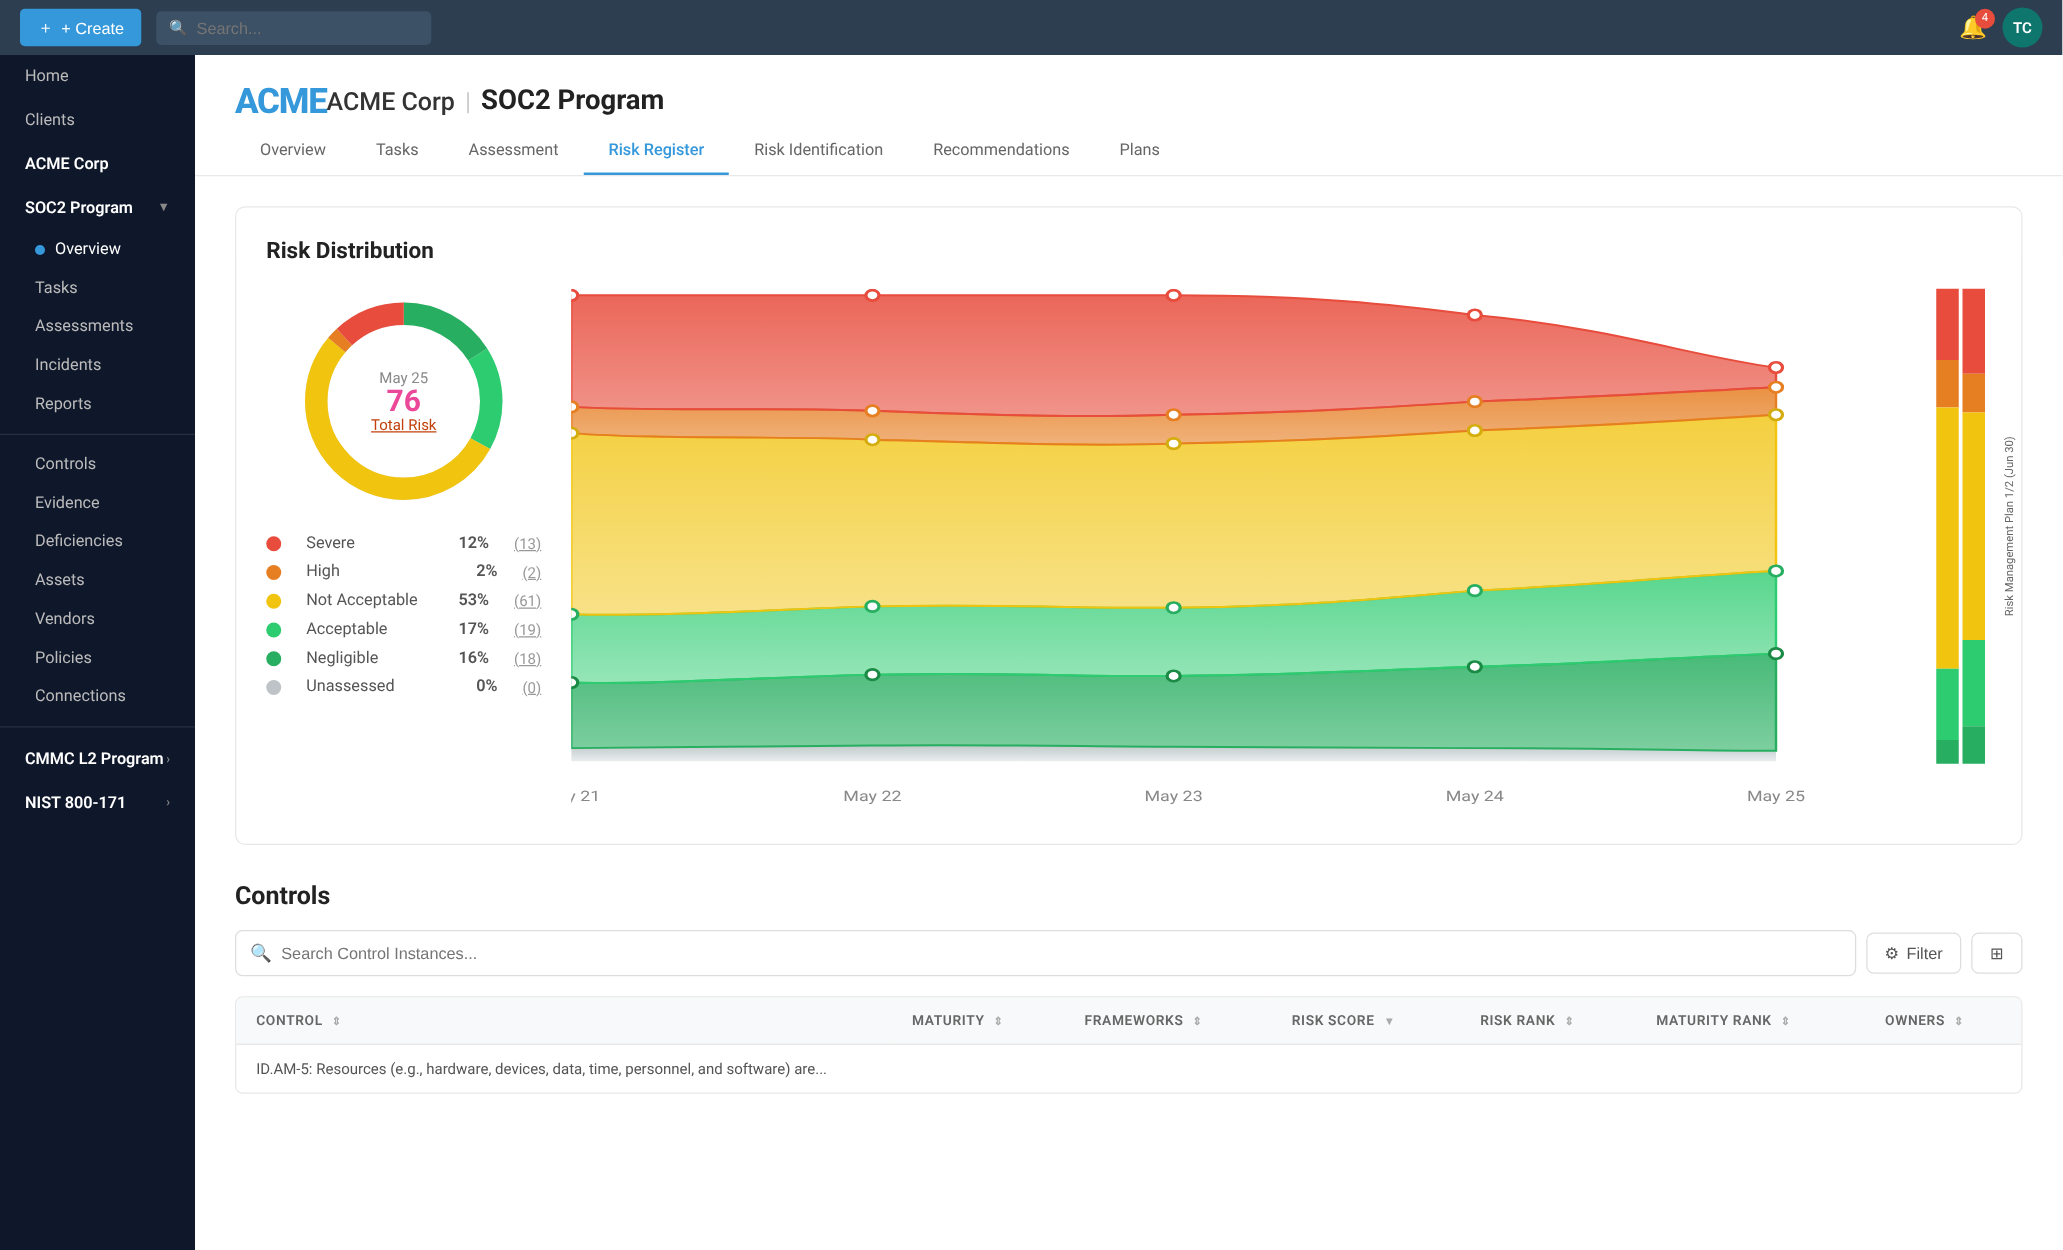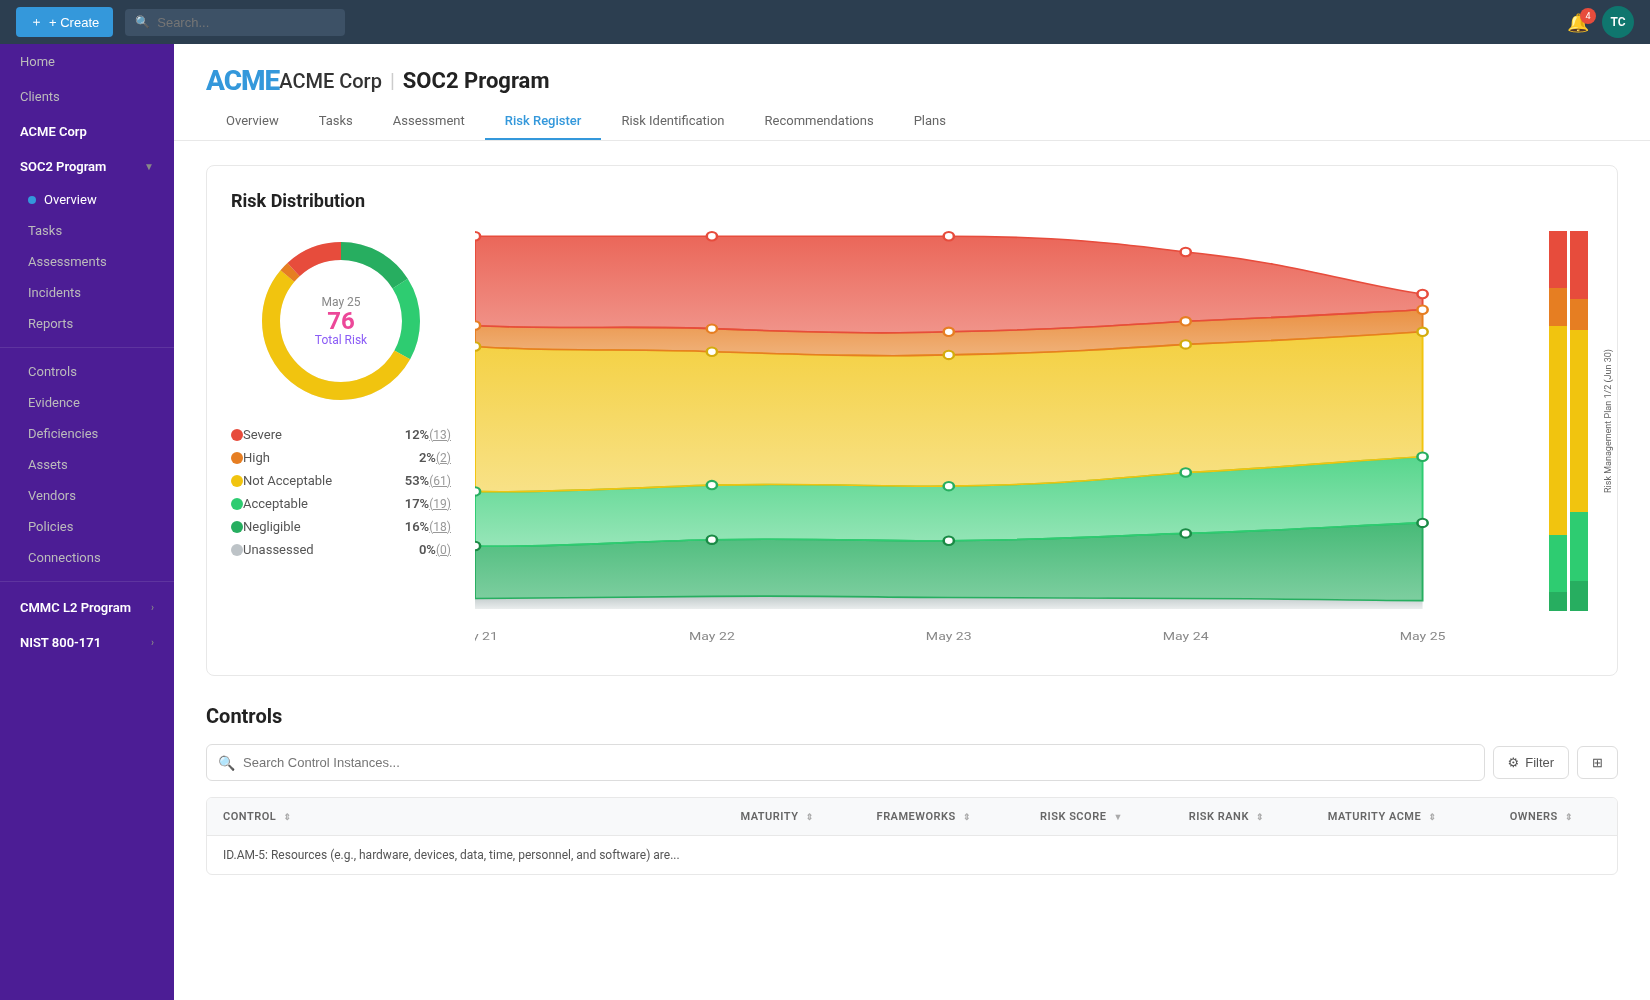--- a/index.html
+++ b/index.html
@@ -45,22 +45,22 @@
     .bell-wrap { position: relative; cursor: pointer; }
     .bell-icon { color: #aaa; font-size: 18px; }
     .bell-badge { position: absolute; top: -4px; right: -6px; background: #e74c3c; color: white; font-size: 9px; border-radius: 50%; width: 16px; height: 16px; display: flex; align-items: center; justify-content: center; }
     .avatar { background: #0f766e; color: white; border-radius: 50%; width: 32px; height: 32px; display: flex; align-items: center; justify-content: center; font-size: 12px; font-weight: 600; cursor: pointer; }
 
     
     .layout { display: flex; flex: 1; overflow: hidden; }
 
     
     .sidebar {
-      width: 174px;
-      background: #4c1d95;
+      width: 156px;
+      background: #0f172a;
       color: #ccc;
       flex-shrink: 0;
       overflow-y: auto;
     }
     .sidebar-link {
       display: block;
       padding: 10px 20px;
       font-size: 13px;
       color: #bbb;
       cursor: pointer;
@@ -153,25 +153,25 @@
     .donut-section { width: 220px; flex-shrink: 0; }
     .donut-wrap { position: relative; width: 180px; height: 180px; margin: 0 auto 16px; }
     .donut-center-text {
       position: absolute;
       top: 50%; left: 50%;
       transform: translate(-50%, -50%);
       text-align: center;
     }
     .donut-date { font-size: 12px; color: #888; }
     .donut-number { font-size: 24px; font-weight: 700; color: #ec4899; line-height: 1; }
-    .donut-label { font-size: 12px; color: #8b5cf6; }
+    .donut-label { font-size: 12px; color: #c2410c; text-decoration: underline; }
 
     
     .legend { display: flex; flex-direction: column; gap: 8px; margin-top: 8px; }
-    .legend-item { display: flex; align-items: center; gap: 0; font-size: 13px; color: #555; }
+    .legend-item { display: flex; align-items: center; gap: 20px; font-size: 13px; color: #555; }
     .legend-dot { width: 12px; height: 12px; border-radius: 50%; flex-shrink: 0; }
     .legend-pct { font-weight: 600; margin-left: auto; text-align: center; }
     .legend-count { color: #999; font-size: 12px; text-decoration: underline; }
 
     
     .chart-section { flex: 1; position: relative; height: 420px; }
     svg.area-chart { width: 100%; height: 100%; }
 
     
     .bar-col { display: flex; gap: 4px; flex-shrink: 0; }
@@ -550,21 +550,21 @@
                 </th>
                 <th>
                   <span>RISK SCORE</span>
                   <span class="sort-icon">▼</span>
                 </th>
                 <th>
                   <span>RISK RANK</span>
                   <span class="sort-icon">⇕</span>
                 </th>
                 <th>
-                  <span>MATURITY ACME</span>
+                  <span>MATURITY RANK</span>
                   <span class="sort-icon">⇕</span>
                 </th>
                 <th>
                   <span>OWNERS</span>
                   <span class="sort-icon">⇕</span>
                 </th>
               </tr>
             </thead>
             <tbody>
               <tr>

